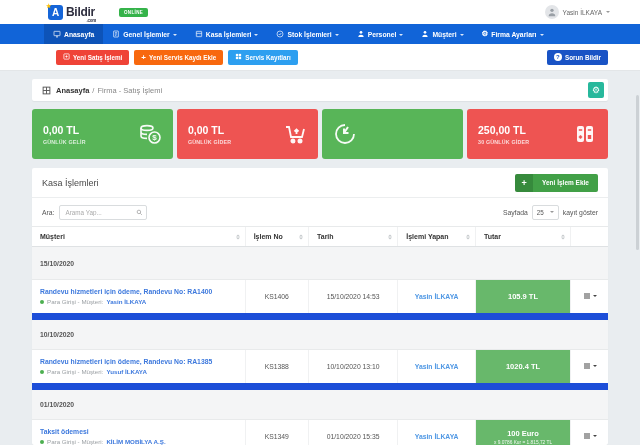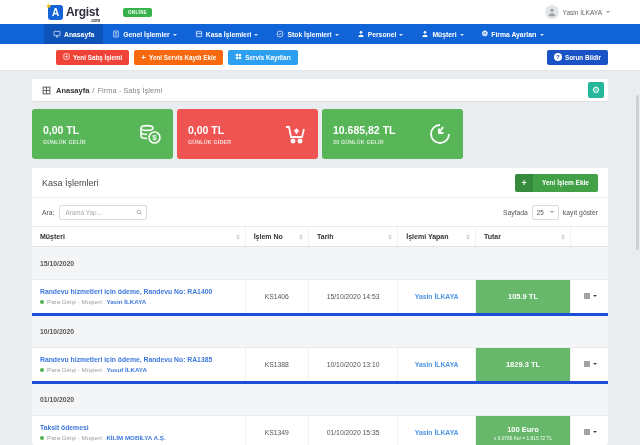--- a/index.html
+++ b/index.html
@@ -71,21 +71,21 @@
   table { width:100%; border-collapse:collapse; table-layout:fixed; }
   thead th { border-top:1px solid #e8eaeb; border-bottom:1px solid #dfe2e4; font-size:7px; color:#333;
     text-align:left; padding:6px 8px; position:relative; font-weight:bold; cursor:pointer; }
   thead th:not(:first-child), tbody td:not(:first-child) { border-left:1px solid #f0f1f2; }
   .sort { position:absolute; right:5px; top:50%; transform:translateY(-50%); display:flex; flex-direction:column; gap:1px; }
   .sort b { width:0; height:0; border:2.5px solid transparent; display:block; }
   .sort .up { border-bottom-color:#c3c7ca; } .sort .dn { border-top-color:#c3c7ca; }
   .c-musteri{width:37%;} .c-no{width:11%;} .c-tarih{width:15.5%;} .c-yapan{width:13.5%;} .c-tutar{width:16.5%;} .c-act{width:6.5%;}
   .group-row td { background:#f4f5f6; font-size:6.8px; font-weight:bold; color:#555; padding:4px 8px;
     border-bottom:1px solid #e8eaeb; border-top:1px solid #e8eaeb; }
-  tbody td { border-bottom:3px solid #1d4ed8; font-size:6.8px; color:#555; padding:4px 8px; vertical-align:middle; height:33px; }
+  tbody td { border-bottom:7px solid #1d4ed8; font-size:6.8px; color:#555; padding:4px 8px; vertical-align:middle; height:33px; }
   .row-title { color:#3c78dd; font-size:6.8px; font-weight:bold; display:block; text-decoration:none; cursor:pointer;
     white-space:nowrap; overflow:hidden; text-overflow:ellipsis; }
   .row-sub { display:flex; align-items:center; gap:3px; margin-top:3px; font-size:6.2px; color:#9a9fa3; white-space:nowrap; }
   .dot { width:4px; height:4px; border-radius:50%; background:#4caf50; flex:none; }
   .cust-link { color:#3c78dd; font-weight:bold; cursor:pointer; }
   .center { text-align:center; }
   .by-link { color:#4e97e4; font-weight:bold; cursor:pointer; }
   .tutar-cell { padding:0 !important; }
   .amount-badge { background:#68b86b; color:#fff; height:33px; display:flex; flex-direction:column;
     align-items:center; justify-content:center; font-weight:bold; }
@@ -100,21 +100,21 @@
 </style>
 </head>
 <body>
 
 <div class="topbar">
   <div class="logo-box">
     <span class="logo-star">★</span>
     <span>A</span>
   </div>
   <div class="logo-text">
-    <span>Argist</span>
+    <span>Bildir</span>
     <span class="logo-tld">.com</span>
   </div>
   <span class="online-badge">ONLİNE</span>
   <div class="user">
     <span class="avatar">
       <svg width="10" height="10" viewBox="0 0 24 24" fill="#9aa0a6">
           <circle cx="12" cy="8" r="4"></circle>
           <path d="M4 22c0-5 4-7 8-7s8 2 8 7z"></path>
         </svg>
     </span>
@@ -259,28 +259,38 @@
       <span class="stat-icon">
         <svg width="24" height="24" viewBox="0 0 24 24" fill="none" stroke="#fff" stroke-width="1.8">
           <path d="M3 5h3l2 10h11l2-8"></path>
             <circle cx="10" cy="19" r="1.6" fill="#fff"></circle>
             <circle cx="17" cy="19" r="1.6" fill="#fff"></circle>
           <path d="M13.5 12V7.5M11.5 9.5l2-2 2 2"></path>
         </svg>
       </span>
     </div>
     <div class="stat stat-green">
-      <div>
-        <div class="stat-value">10.685,82 TL</div>
-        <div class="stat-label">30 GÜNLÜK GELİR</div>
-      </div>
       <span class="stat-icon">
         <svg width="24" height="24" viewBox="0 0 24 24" fill="none" stroke="#fff" stroke-width="1.8">
           <path d="M21 12a9 9 0 1 1-9-9"></path>
             <path d="M15 5l-4 6M11 6.5V11h4.5" stroke-width="2"></path>
+        </svg>
+      </span>
+    </div>
+    <div class="stat stat-red">
+      <div>
+        <div class="stat-value">250,00 TL</div>
+        <div class="stat-label">30 GÜNLÜK GİDER</div>
+      </div>
+      <span class="stat-icon">
+        <svg width="24" height="24" viewBox="0 0 24 24">
+          <rect x="4" y="4" width="7" height="16" rx="2" fill="#fff"></rect>
+            <rect x="13" y="4" width="7" height="16" rx="2" fill="#fff"></rect>
+          <path d="M5.8 8h3.4M5.8 15h3.4M7.5 13.3v3.4M14.8 8h3.4" stroke="#ee5452" stroke-width="1.6"></path>
+          <rect x="14.8" y="13" width="3.4" height="4" fill="#ee5452"></rect>
         </svg>
       </span>
     </div>
   </div>
 
   <div class="panel">
     <div class="panel-head">
       <span class="panel-title">Kasa İşlemleri</span>
       <button class="add-btn">
         <span class="add-btn-icon">+</span>
@@ -392,21 +402,21 @@
                 <span class="dot"></span>
               <span>Para Girişi - Müşteri:</span>
               <a class="cust-link">Yusuf İLKAYA</a>
             </span>
           </td>
           <td class="center">KS1388</td>
           <td class="center">10/10/2020 13:10</td>
           <td class="center"><a class="by-link">Yasin İLKAYA</a></td>
           <td class="tutar-cell">
             <div class="amount-badge">
-              <span class="amount-main">1829.3 TL</span>
+              <span class="amount-main">1020.4 TL</span>
 
             </div>
           </td>
           <td class="act-cell">
             <button class="menu-btn">
               <svg width="8" height="8" viewBox="0 0 24 24" stroke="#444" stroke-width="3">
                   <path d="M3 6h18M3 12h18M3 18h18"></path>
                 </svg>
               <span class="menu-caret"></span>
             </button>

